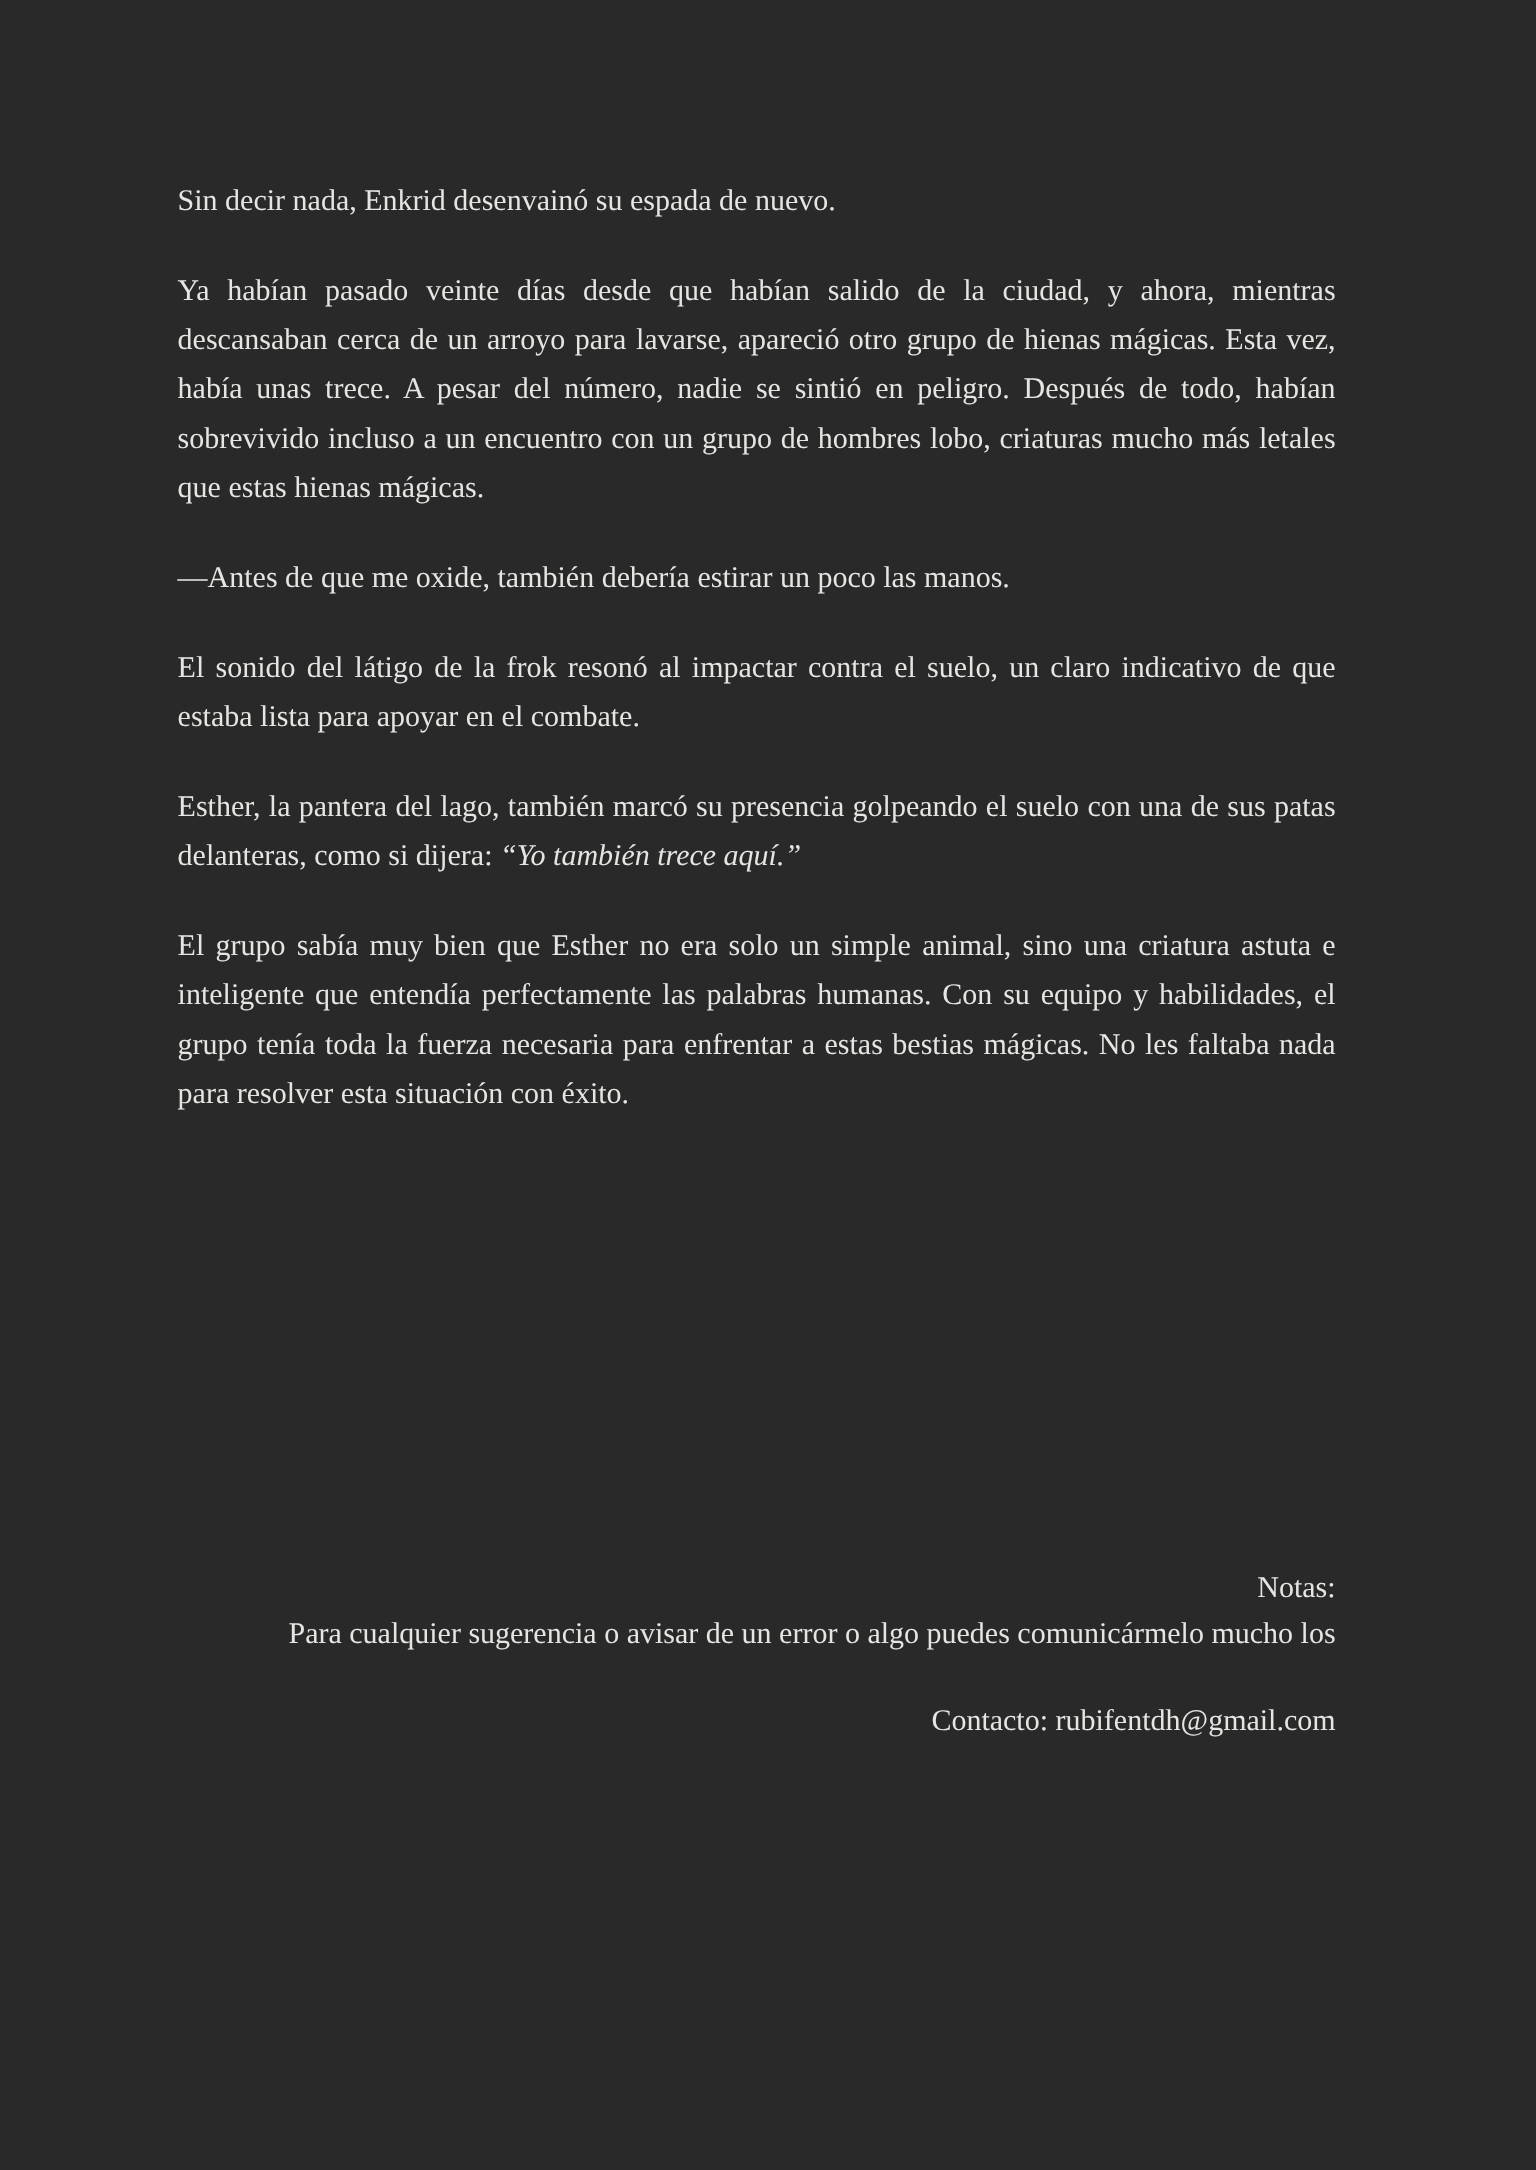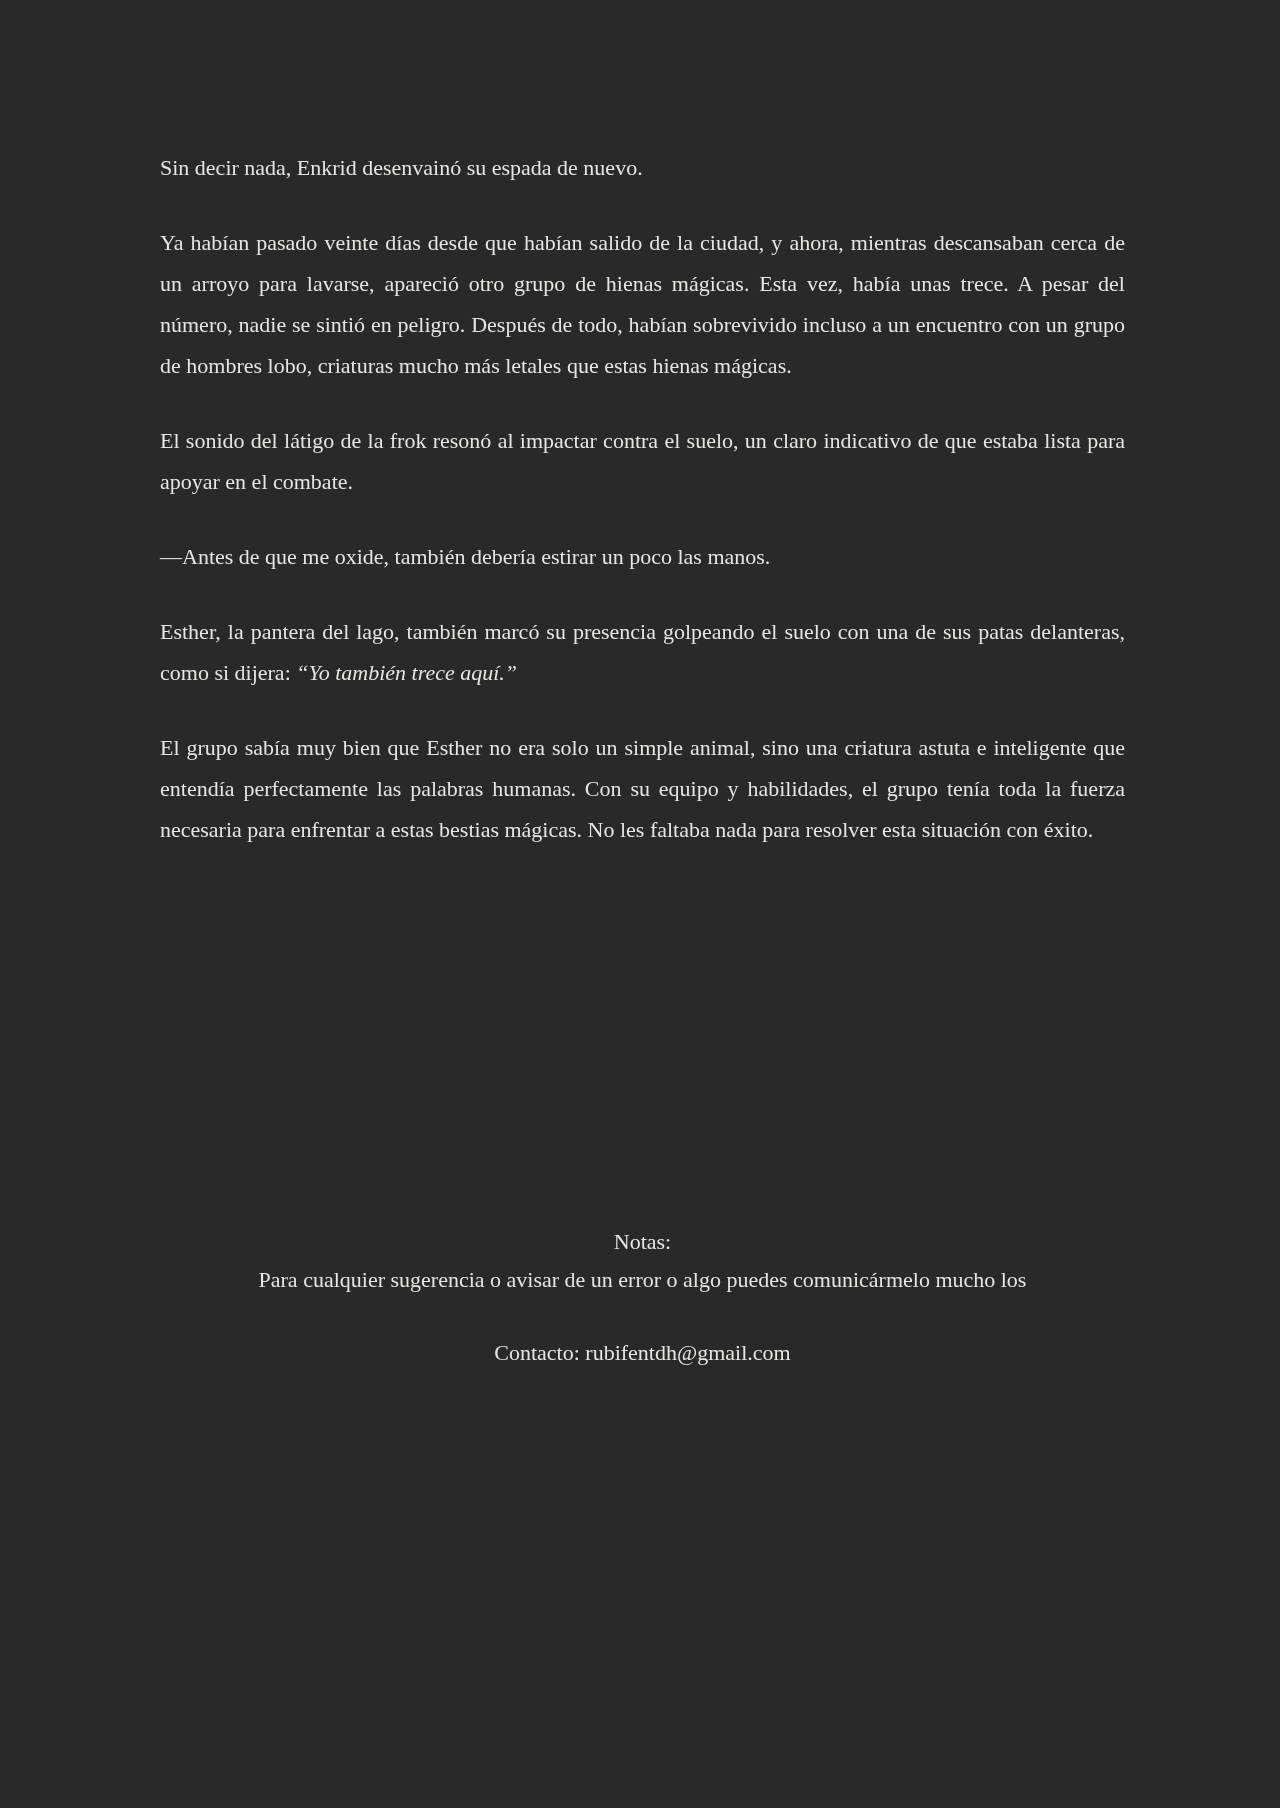--- a/index.html
+++ b/index.html
@@ -10,61 +10,61 @@
     overflow: hidden;
   }
   body {
     background: #292929;
     color: #e7e5e2;
     font-family: "Liberation Serif", "DejaVu Serif", serif;
     position: relative;
   }
   .doc {
     position: absolute;
-    left: 160px;
+    left: 148px;
     top: 147px;
     width: 965px;
-    font-size: 22px;
+    font-size: 25px;
     line-height: 41px;
   }
   .para {
     text-align: justify;
     margin-bottom: 34px;
     hyphens: none;
     -webkit-hyphens: none;
   }
   .para .quote-italic {
     font-style: italic;
   }
   .notes {
     margin-top: 373px;
     line-height: 37.5px;
-    text-align: center;
+    text-align: right;
   }
   .notes .note-line {
     white-space: nowrap;
   }
   .contact-line {
     margin-top: 36px;
     line-height: 37.5px;
     white-space: nowrap;
   }
 </style>
 </head>
 <body>
 
 <main class="doc">
 
   <p class="para">Sin decir nada, Enkrid desenvainó su espada de nuevo.</p>
 
   <p class="para">Ya habían pasado veinte días desde que habían salido de la ciudad, y ahora, mientras descansaban cerca de un arroyo para lavarse, apareció otro grupo de hienas mágicas. Esta vez, había unas trece. A pesar del número, nadie se sintió en peligro. Después de todo, habían sobrevivido incluso a un encuentro con un grupo de hombres lobo, criaturas mucho más letales que estas hienas mágicas.</p>
 
+  <p class="para">—Antes de que me oxide, también debería estirar un poco las manos.</p>
+
   <p class="para">El sonido del látigo de la frok resonó al impactar contra el suelo, un claro indicativo de que estaba lista para apoyar en el combate.</p>
-
-  <p class="para">—Antes de que me oxide, también debería estirar un poco las manos.</p>
 
 
   <p class="para"><span>Esther, la pantera del lago, también marcó su presencia golpeando el suelo con una de sus patas delanteras, como si dijera: </span><span class="quote-italic">“Yo también trece aquí.”</span></p>
 
   <p class="para">El grupo sabía muy bien que Esther no era solo un simple animal, sino una criatura astuta e inteligente que entendía perfectamente las palabras humanas. Con su equipo y habilidades, el grupo tenía toda la fuerza necesaria para enfrentar a estas bestias mágicas. No les faltaba nada para resolver esta situación con éxito.</p>
 
   <section class="notes">
     <div class="note-line">Notas:</div>
     <div class="note-line">Para cualquier sugerencia o avisar de un error o algo puedes comunicármelo mucho los</div>
     <div class="contact-line">Contacto: rubifentdh@gmail.com</div>

